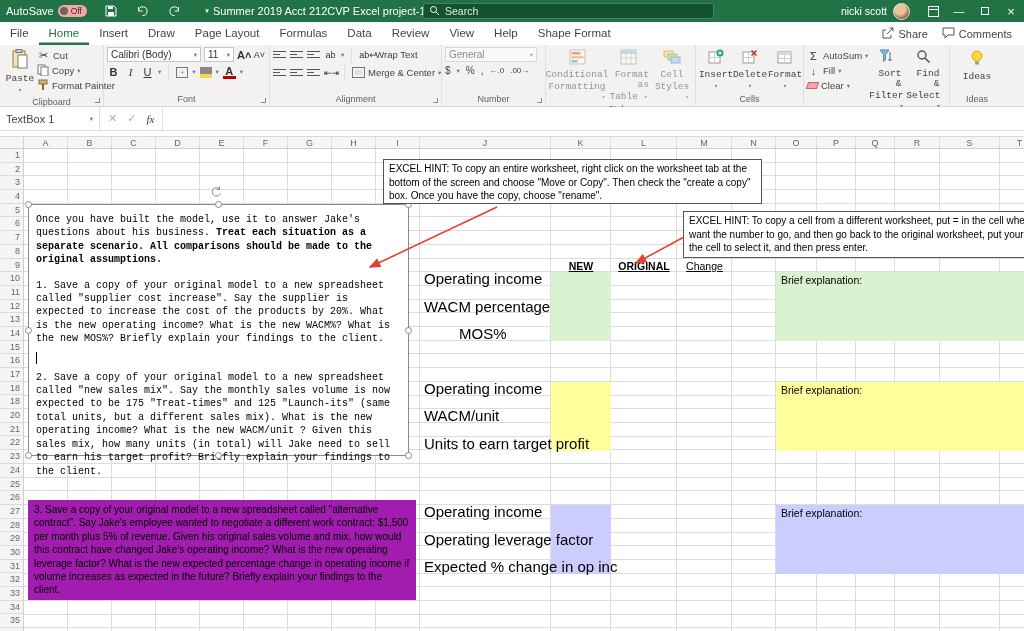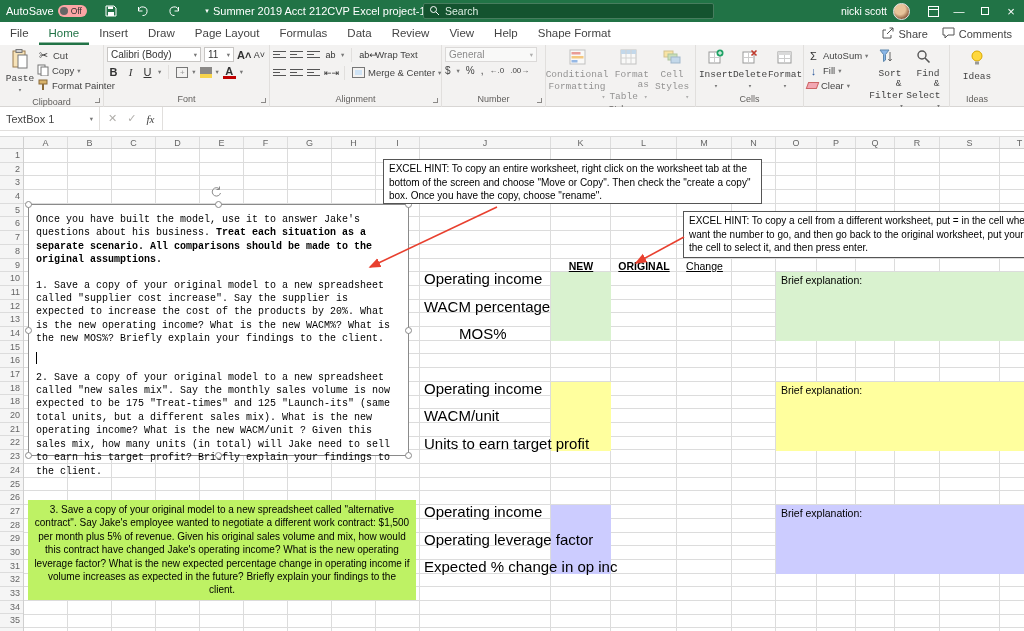--- a/index.html
+++ b/index.html
@@ -66,21 +66,21 @@
   background:repeating-linear-gradient(to bottom,#fff 0 12.7px,#dcdcdc 12.7px 13.7px);}
 .vline{border-right:1px solid #dcdcdc;height:100%;}
 #sheet-overlay{position:absolute;left:0;top:0;width:1024px;height:631px;pointer-events:none;}
 #sheet-overlay>*{pointer-events:auto;}
 .kcell{position:absolute;}
 .expl{position:absolute;font-size:10.5px;padding:2px 5px;color:#000;}
 .shead{position:absolute;height:14px;line-height:14px;font-size:10.5px;text-align:center;font-weight:bold;text-decoration:underline;}
 .shead.light{font-weight:normal;}
 .jlabel{position:absolute;left:424px;width:140px;height:14px;line-height:14px;font-size:15px;color:#000;white-space:nowrap;}
 .hintbox{position:absolute;background:#fff;border:1px solid #555;font-size:10px;line-height:13.5px;padding:2px 5px;color:#000;z-index:6;}
-#textbox2{position:absolute;left:28px;top:500px;width:388px;background:#bef264;font-size:10px;line-height:13.4px;padding:3px 6px;color:#000;z-index:3;text-align:center;}
+#textbox2{position:absolute;left:28px;top:500px;width:388px;background:#a21caf;font-size:10px;line-height:13.4px;padding:3px 6px;color:#000;z-index:3;}
 #textbox1{position:absolute;left:28px;top:204px;width:381px;height:252px;background:#fff;border:1px solid #8a8a8a;font-size:10px;line-height:13.4px;padding:8px 7px 0;color:#000;z-index:4;}
 #textbox1 p{margin:0 0 12px;font-family:Liberation Mono, monospace;}
 #textbox1 .cursor-row{height:13px;margin:4px 0 6px;}
 .cursor-bar{display:inline-block;width:1px;height:12px;background:#000;}
 .hdl{position:absolute;width:7px;height:7px;border:1px solid #8a8a8a;background:#fff;border-radius:50%;z-index:7;}
 #rot{position:absolute;left:181px;top:-19px;z-index:7;}
 #arrows{position:absolute;left:0;top:0;width:1024px;height:631px;pointer-events:none;z-index:8;}
 </style>
 </head>
 <body>

